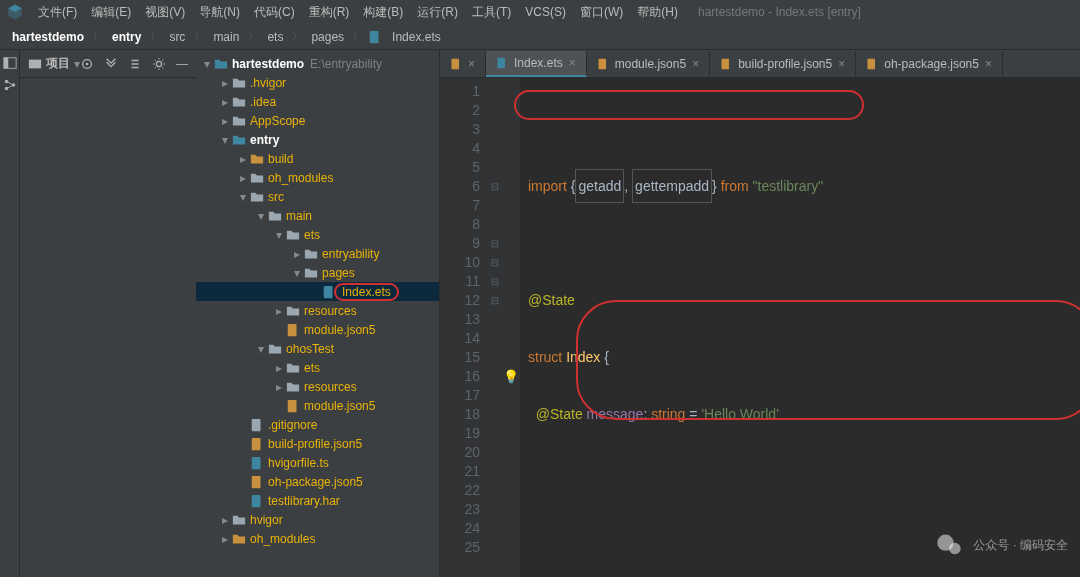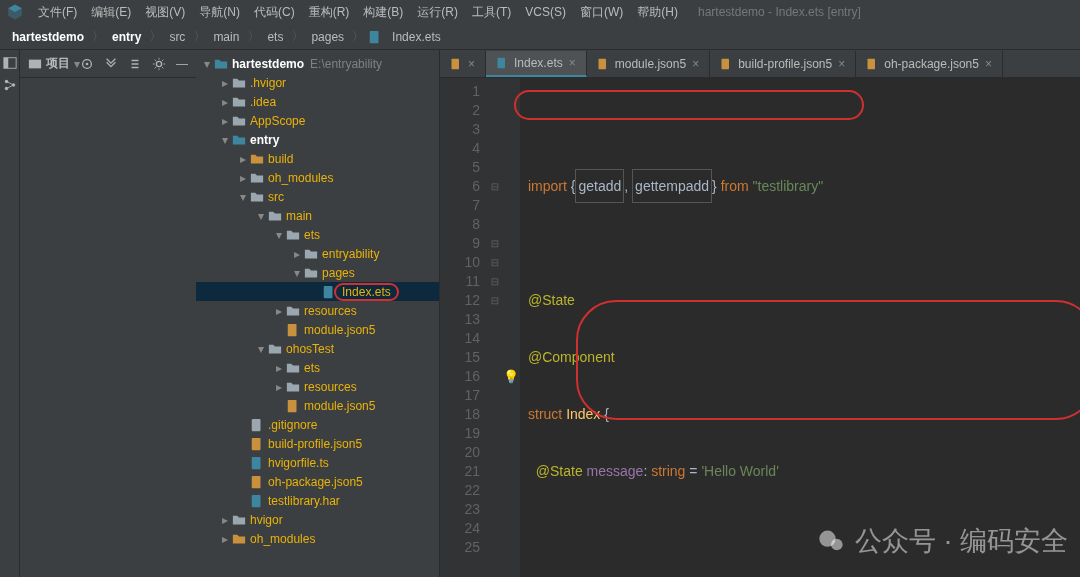--- a/index.html
+++ b/index.html
@@ -49,21 +49,21 @@
 .code { flex: 1; padding: 4px 0 4px 8px; line-height: 19px; white-space: pre; color: #a9b7c6; position: relative; }
 .code .line { height: 19px; }
 .kw { color: #cc7832; }
 .str { color: #6a8759; }
 .dec { color: #bbb529; }
 .fn { color: #ffc66d; }
 .prop { color: #9876aa; }
 .ident { color: #a9b7c6; }
 .boxed { border: 1px solid #555; padding: 8px 2px; }
 .red-ellipse { position: absolute; border: 2px solid #d13030; border-radius: 24px; pointer-events: none; }
-.watermark { position: absolute; right: 12px; bottom: 18px; display: flex; align-items: center; gap: 10px; color: rgba(255,255,255,0.5); font-size: 27px; pointer-events: none; }
+.watermark { position: absolute; right: 12px; bottom: 18px; display: flex; align-items: center; gap: 10px; color: rgba(255,255,255,0.5); font-size: 12px; pointer-events: none; }
 .wm-icon { width: 28px; height: 28px; fill: rgba(255,255,255,0.5); }
 .bulb { color: #ffc66d; font-size: 13px; }
 </style>
 </head>
 <body>
 
 <div class="menubar">
   <svg class="logo" viewBox="0 0 24 24">
       <path fill="#3e86a0" d="M12 2 L3 7 L3 17 L12 22 L21 17 L21 7 Z" opacity="0.4"></path>
       <path fill="#3e86a0" d="M12 2 L21 7 L12 12 L3 7 Z"></path>
@@ -416,21 +416,20 @@
           <span></span>
           <span></span>
           <span></span>
           <span class="bulb">💡</span>
         </div>
       <div class="code">
         <div class="line"></div>
         <div class="line"><span class="kw">import </span><span>{</span><span class="ident boxed">getadd</span><span>, </span><span class="ident boxed">gettempadd</span><span>} </span><span class="kw">from </span><span class="str">"testlibrary"</span></div>
         <div class="line"></div>
         <div class="line"><span class="dec">@State</span></div>
-        <div class="line"><span class="dec">@Component</span></div>
         <div class="line"><span class="kw">struct </span><span class="fn">Index </span><span>{</span></div>
         <div class="line"><span class="dec">  @State </span><span class="prop">message</span><span>: </span><span class="kw">string </span><span>= </span><span class="str">'Hello World'</span></div>
         <div class="line"></div>
         <div class="line"></div>
         
         
         
         
         
         

